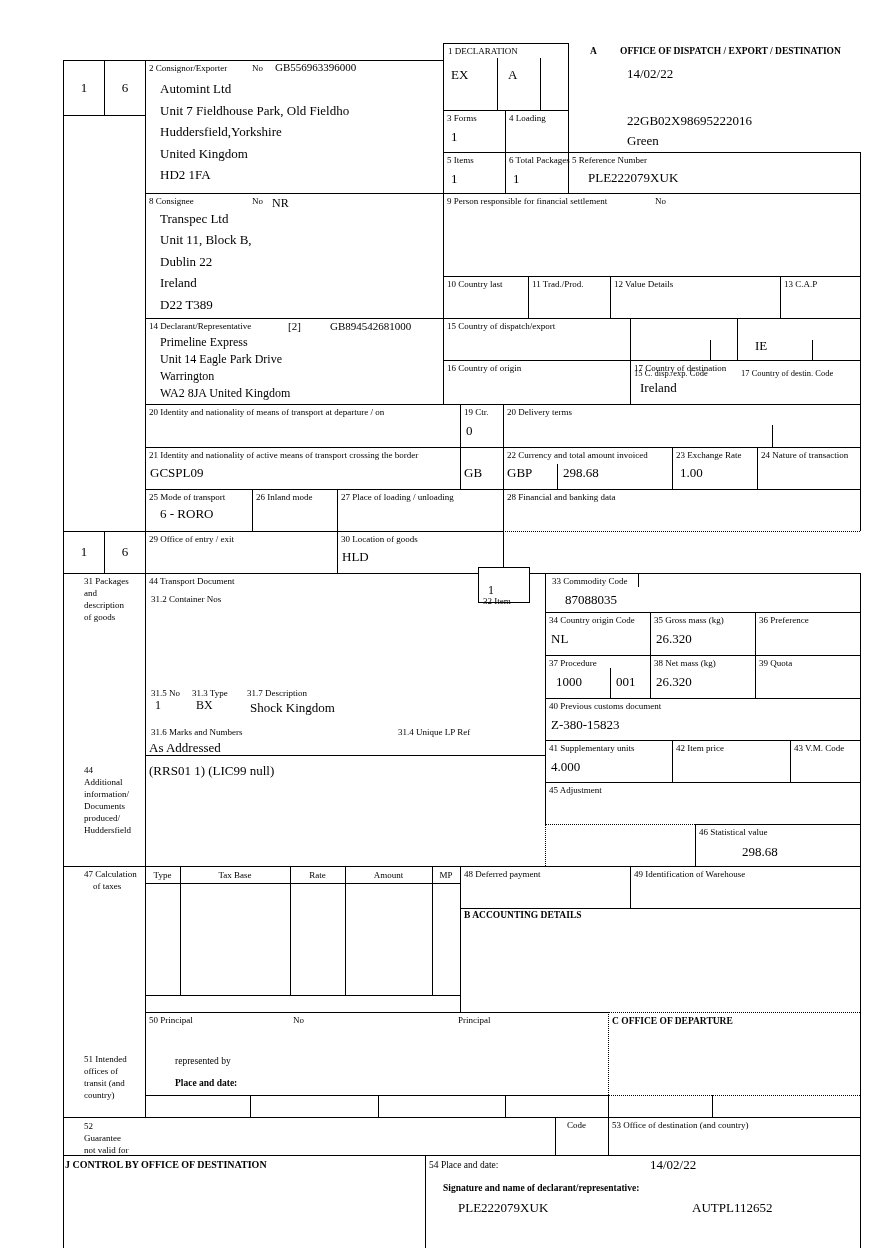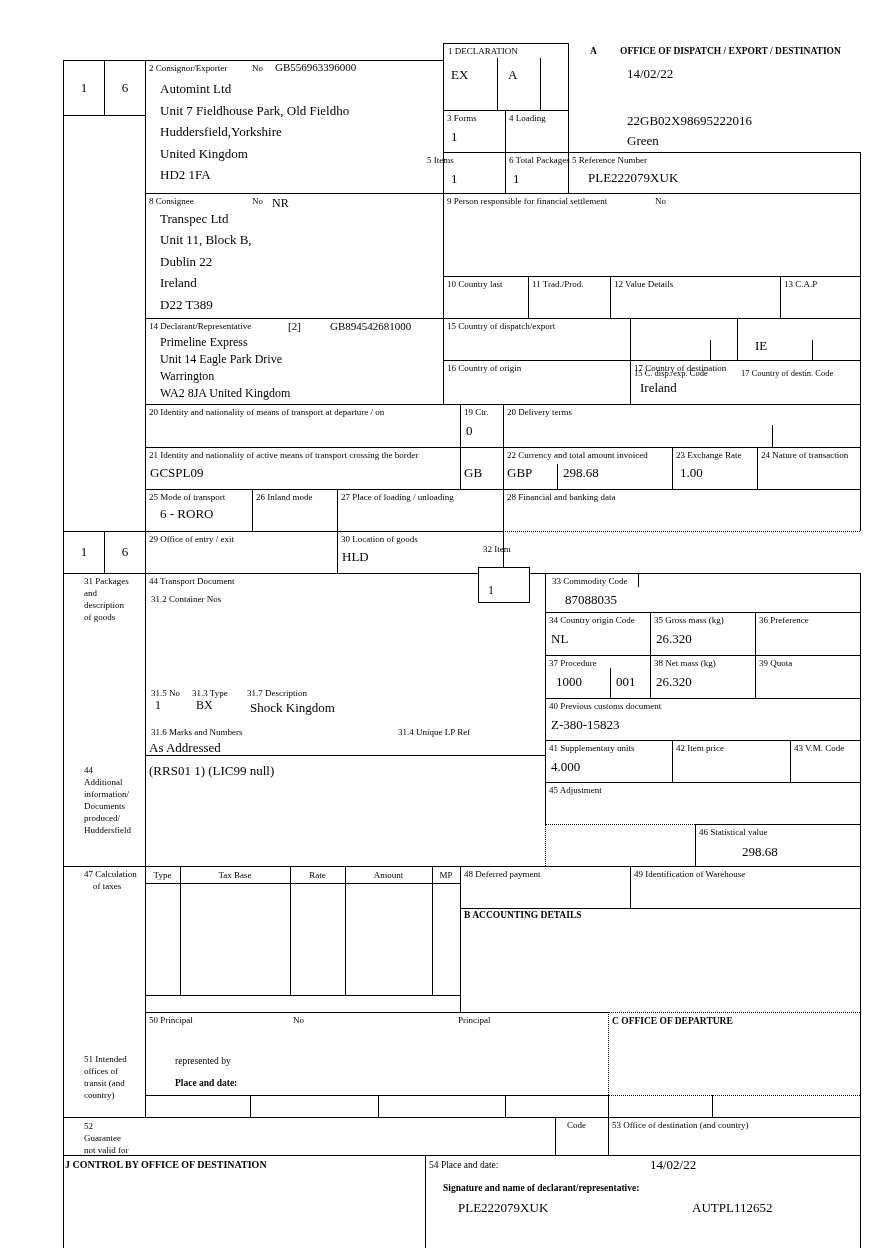--- a/index.html
+++ b/index.html
@@ -130,21 +130,21 @@
   <div class="val11" style="left:275px;top:61px">GB556963396000</div>
   <div class="val" style="left:160px;top:82px">Automint Ltd</div>
   <div class="val" style="left:160px;top:104px">Unit 7 Fieldhouse Park, Old Fieldho</div>
   <div class="val" style="left:160px;top:125px">Huddersfield,Yorkshire</div>
   <div class="val" style="left:160px;top:147px">United Kingdom</div>
   <div class="val" style="left:160px;top:168px">HD2 1FA</div>
 
   <div class="lbl" style="left:447px;top:113px">3 Forms</div>
   <div class="val" style="left:451px;top:130px">1</div>
   <div class="lbl" style="left:509px;top:113px">4 Loading</div>
-  <div class="lbl" style="left:427px;top:155px">5 Items</div>
+  <div class="lbl" style="left:447px;top:155px">5 Items</div>
   <div class="val" style="left:451px;top:172px">1</div>
   <div class="lbl" style="left:509px;top:155px">6 Total Packages</div>
   <div class="val" style="left:513px;top:172px">1</div>
   <div class="lbl" style="left:572px;top:155px">5 Reference Number</div>
   <div class="val" style="left:588px;top:171px">PLE222079XUK</div>
 
   <div class="lbl" style="left:149px;top:196px">8 Consignee</div>
   <div class="lbl" style="left:252px;top:196px">No</div>
   <div class="val12" style="left:272px;top:197px">NR</div>
   <div class="val" style="left:160px;top:212px">Transpec Ltd</div>
@@ -199,21 +199,21 @@
   <div class="lbl" style="left:341px;top:534px">30 Location of goods</div>
   <div class="val" style="left:342px;top:550px">HLD</div>
 
   <div class="lbl" style="left:84px;top:576px">31 Packages</div>
   <div class="lbl" style="left:84px;top:588px">and</div>
   <div class="lbl" style="left:84px;top:600px">description</div>
   <div class="lbl" style="left:84px;top:612px">of goods</div>
   <div class="lbl" style="left:149px;top:576px">44 Transport Document</div>
   <div class="lbl" style="left:151px;top:594px">31.2 Container Nos</div>
   <div class="wbox" style="left:478px;top:567px;width:52px;height:36px"></div>
-  <div class="lbl" style="left:483px;top:544px">32 Item</div>
+  <div class="lbl" style="left:483px;top:596px">32 Item</div>
   <div class="val12" style="left:488px;top:584px">1</div>
   <div class="lbl" style="left:552px;top:576px">33 Commodity Code</div>
   <div class="val" style="left:565px;top:593px">87088035</div>
 
   <div class="lbl" style="left:549px;top:615px">34 Country origin Code</div>
   <div class="val" style="left:551px;top:632px">NL</div>
   <div class="lbl" style="left:654px;top:615px">35 Gross mass (kg)</div>
   <div class="val" style="left:656px;top:632px">26.320</div>
   <div class="lbl" style="left:759px;top:615px">36 Preference</div>
   <div class="lbl" style="left:549px;top:658px">37 Procedure</div>

